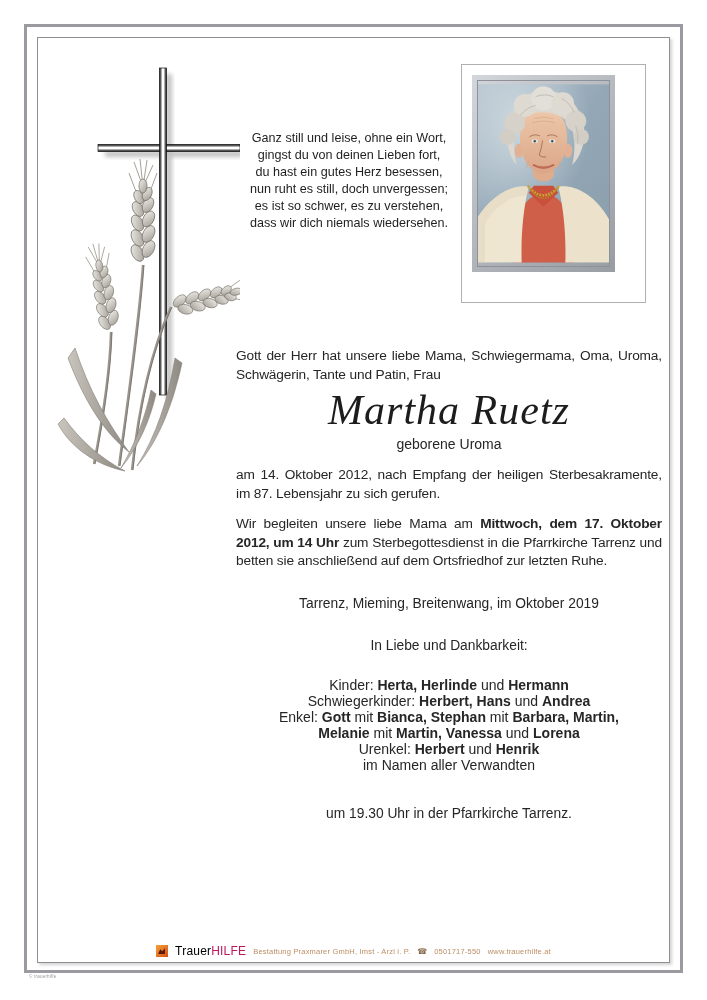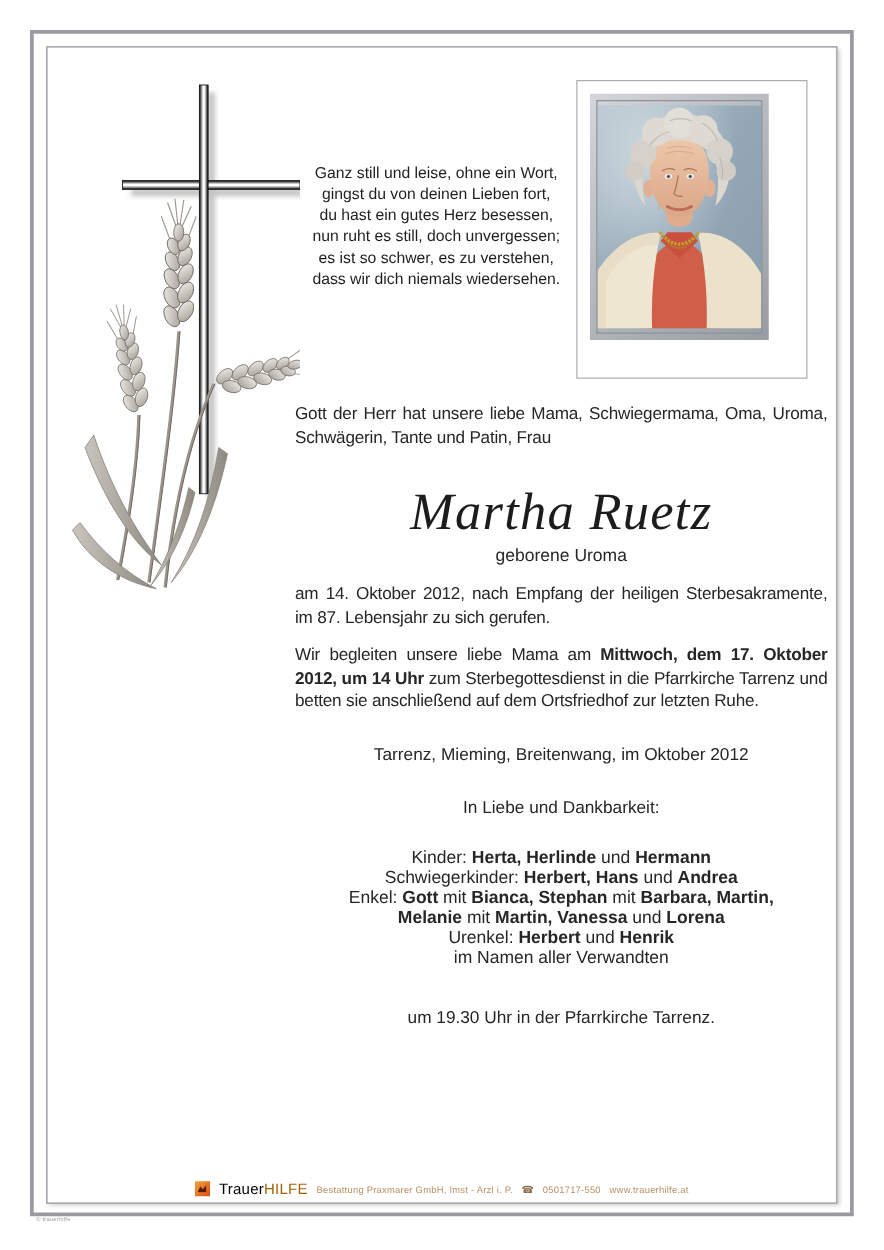--- a/index.html
+++ b/index.html
@@ -31,21 +31,21 @@
     background:linear-gradient(135deg,#d3d6da 0%,#b9bdc2 40%,#989da3 100%);
     box-sizing:border-box;
   }
   .photo-silver svg { display:block; width:131px; height:185px; outline:1px solid #8d929a; }
 
   
   .tb { position:absolute; left:236px; width:426px; }
   .poem { left:237px; top:130px; width:224px; text-align:center;
           font-size:12.6px; line-height:17px; color:#1f1f1f; }
   .just { text-align:justify; font-size:13.7px; line-height:18.6px; letter-spacing:-0.15px; }
-  .intro { top:322px; }
+  .intro { top:347px; }
   .deceased-name { top:386px; text-align:center;
           font-family:"Liberation Serif", serif; font-style:italic;
           font-size:42px; letter-spacing:1px; color:#1c1c1c; }
   .maiden { top:436px; text-align:center; font-size:14px; }
   .death { top:466px; }
   .funeral { top:515px; }
   .places { top:596px; text-align:center; font-size:13.8px; }
   .closing { top:638px; text-align:center; font-size:13.8px; }
   .family { top:678px; text-align:center; font-size:14px; line-height:15.9px; }
   .rosary { top:805px; text-align:center; font-size:13.8px; line-height:18.5px; }
@@ -57,21 +57,21 @@
     display:flex; align-items:center; justify-content:center; gap:7px;
   }
   .logo-box { width:12px; height:12px; display:inline-block;
     background:linear-gradient(135deg,#f3a23c,#d94f12);
     position:relative; }
   .logo-box:after { content:""; position:absolute; left:2px; top:3px;
     width:7px; height:6px; background:#5a1c08;
     clip-path:polygon(0 100%, 30% 20%, 60% 55%, 100% 0, 100% 100%); }
   .brand { font-size:12px; letter-spacing:0.2px; }
   .brand .gray { color:#000000; }
-  .brand .orange { color:#a16207;margin-top:33px; }
+  .brand .orange { color:#be185d;margin-top:33px; }
   .footer-info { font-size:7.5px; color:#bb8e64; letter-spacing:0.2px; }
   .phone-icon { font-size:8px; color:#8a6a4c; }
   .copyright {
     position:absolute; left:29px; top:974px; font-size:6px; color:#9a9a9a;
     transform:scale(0.75); transform-origin:left top; letter-spacing:0.3px;
   }
 </style>
 </head>
 <body>
 
@@ -252,21 +252,21 @@
 
 <div class="tb just intro">Gott der Herr hat unsere liebe Mama, Schwiegermama, Oma, Uroma, Schwägerin, Tante und Patin, Frau</div>
 
 <div class="tb deceased-name">Martha Ruetz</div>
 <div class="tb maiden">geborene Uroma</div>
 
 <div class="tb just death">am 14. Oktober 2012, nach Empfang der heiligen Sterbesakramente, im 87. Lebensjahr zu sich gerufen.</div>
 
 <div class="tb just funeral"><span>Wir begleiten unsere liebe Mama am </span><span class="b">Mittwoch, dem 17. Oktober 2012, um 14 Uhr</span><span> zum Sterbegottesdienst in die Pfarrkirche Tarrenz und betten sie anschließend auf dem Ortsfriedhof zur letzten Ruhe.</span></div>
 
-<div class="tb places">Tarrenz, Mieming, Breitenwang, im Oktober 2012</div>
+<div class="tb places">Tarrenz, Mieming, Breitenwang, im Oktober 2019</div>
 
 <div class="tb closing">In Liebe und Dankbarkeit:</div>
 
 <div class="tb family">
     <div><span>Kinder: </span><span class="b">Herta, Herlinde</span><span> und </span><span class="b">Hermann</span></div>
     <div><span>Schwiegerkinder: </span><span class="b">Herbert, Hans</span><span> und </span><span class="b">Andrea</span></div>
     <div><span>Enkel: </span><span class="b">Gott</span><span> mit </span><span class="b">Bianca, Stephan</span><span> mit </span><span class="b">Barbara, Martin,</span></div>
     <div><span class="b">Melanie</span><span> mit </span><span class="b">Martin, Vanessa</span><span> und </span><span class="b">Lorena</span></div>
     <div><span>Urenkel: </span><span class="b">Herbert</span><span> und </span><span class="b">Henrik</span></div>
     <div><span>im Namen aller Verwandten</span></div>

